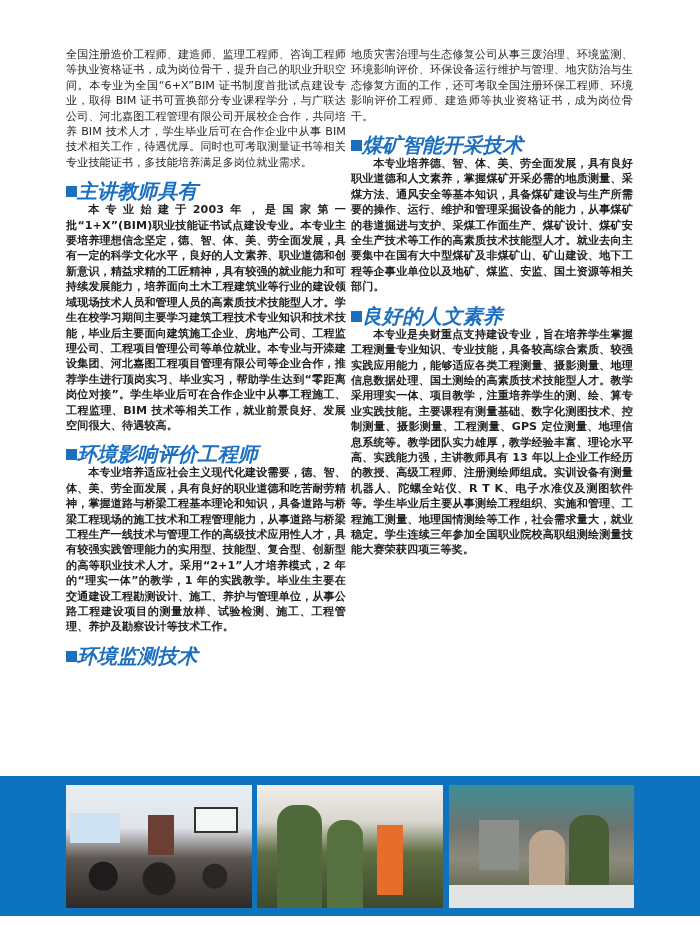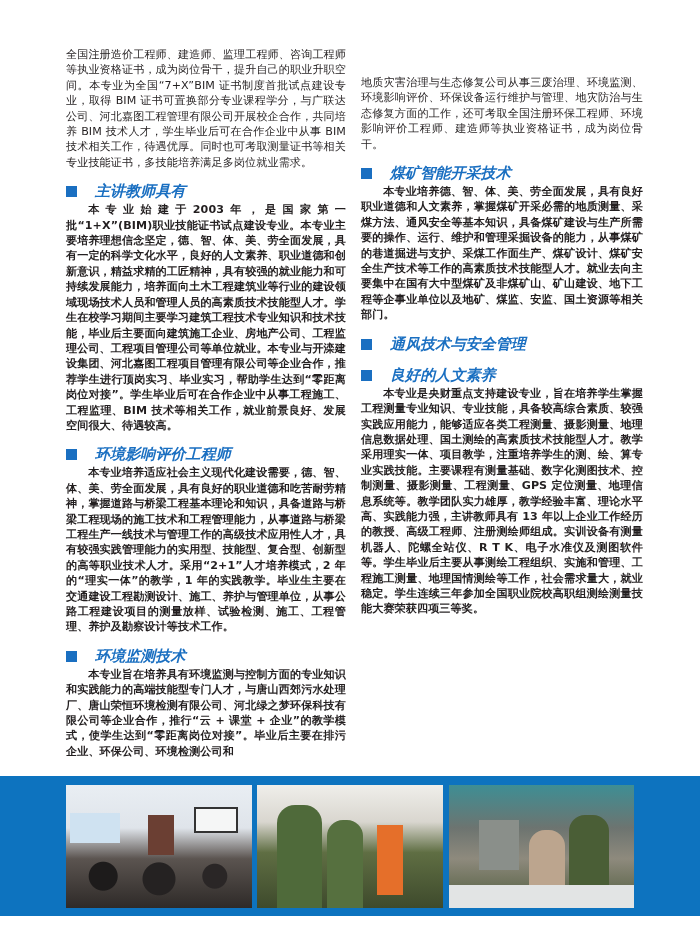--- a/index.html
+++ b/index.html
@@ -2,27 +2,27 @@
 <html><head>
 <meta charset="utf-8">
 <style>
   html, body { margin: 0; padding: 0; }
   body {
     width: 700px; height: 950px; background: #ffffff; position: relative; overflow: hidden;
     font-family: "DejaVu Sans", "Liberation Sans", sans-serif; color: #231f20;
   }
   .col { position: absolute; top: 47px; font-size: 11.1px; line-height: 15.4px; letter-spacing: 0.1px; }
   .col.left { left: 66px; width: 280px; }
-  .col.right { left: 361px; width: 282px; margin-top: 28px; }
+  .col.right { left: 351px; width: 282px; }
   .para { margin: 0; text-align: justify; }
   .para.indent { text-indent: 2em; font-weight: bold; }
   .section { margin-top: 12px; }
   .heading {
-    display: flex; align-items: center; gap: 18px;
-    font-size: 15px; font-weight: bold; color: #1a6fc1; line-height: 19px; margin-bottom: 1px;
+    display: flex; align-items: center; gap: 0;
+    font-size: 20px; font-weight: bold; color: #1a6fc1; line-height: 19px; margin-bottom: 1px;
     font-style: italic;
   }
   .heading .sq { display: inline-block; width: 11px; height: 11px; background: #1a6fc1; }
   .photo-band {
     position: absolute; left: 0; top: 776px; width: 700px; height: 140px; background: #0d73bf;
   }
   .photo {
     position: absolute; top: 9px; height: 123px; overflow: hidden;
   }
   .photo.p1 { left: 66px; width: 186px; background: linear-gradient(180deg,#e9eef3 0%,#dfe4ea 35%,#5b5450 60%,#2e2a28 100%); }
@@ -39,21 +39,21 @@
   .p2 .person2 { left: 70px; top: 35px; width: 36px; height: 88px; background:#56703f; border-radius: 16px 16px 0 0; }
   .p3 .machine { left: 30px; top: 35px; width: 40px; height: 50px; background:#8a8f8a; }
   .p3 .person { left: 120px; top: 30px; width: 40px; height: 93px; background:#4a5e36; border-radius: 16px 16px 0 0; }
   .p3 .person2 { left: 80px; top: 45px; width: 36px; height: 78px; background:#bca58e; border-radius: 16px 16px 0 0; }
   .p3 .floor { left: 0; top: 100px; width: 185px; height: 23px; background:#e2e4e4; }
 </style>
 </head>
 <body>
 
 <div class="col left">
-  <p class="para">全国注册造价工程师、建造师、监理工程师、咨询工程师等执业资格证书，成为岗位骨干，提升自己的职业升职空间。本专业为全国“7+X”BIM 证书制度首批试点建设专业，取得 BIM 证书可置换部分专业课程学分，与广联达公司、河北嘉图工程管理有限公司开展校企合作，共同培养 BIM 技术人才，学生毕业后可在合作企业中从事 BIM 技术相关工作，待遇优厚。同时也可考取测量证书等相关专业技能证书，多技能培养满足多岗位就业需求。</p>
+  <p class="para">全国注册造价工程师、建造师、监理工程师、咨询工程师等执业资格证书，成为岗位骨干，提升自己的职业升职空间。本专业为全国“6+X”BIM 证书制度首批试点建设专业，取得 BIM 证书可置换部分专业课程学分，与广联达公司、河北嘉图工程管理有限公司开展校企合作，共同培养 BIM 技术人才，学生毕业后可在合作企业中从事 BIM 技术相关工作，待遇优厚。同时也可考取测量证书等相关专业技能证书，多技能培养满足多岗位就业需求。</p>
 
   <div class="section">
     <div class="heading">
       <span class="sq"></span>
       <span>主讲教师具有</span>
     </div>
     <p class="para indent">本专业始建于2003年，是国家第一批“1+X”(BIM)职业技能证书试点建设专业。本专业主要培养理想信念坚定，德、智、体、美、劳全面发展，具有一定的科学文化水平，良好的人文素养、职业道德和创新意识，精益求精的工匠精神，具有较强的就业能力和可持续发展能力，培养面向土木工程建筑业等行业的建设领域现场技术人员和管理人员的高素质技术技能型人才。学生在校学习期间主要学习建筑工程技术专业知识和技术技能，毕业后主要面向建筑施工企业、房地产公司、工程监理公司、工程项目管理公司等单位就业。本专业与开滦建设集团、河北嘉图工程项目管理有限公司等企业合作，推荐学生进行顶岗实习、毕业实习，帮助学生达到“零距离岗位对接”。学生毕业后可在合作企业中从事工程施工、工程监理、BIM 技术等相关工作，就业前景良好、发展空间很大、待遇较高。</p>
   </div>
 
   <div class="section">
@@ -62,40 +62,35 @@
       <span>环境影响评价工程师</span>
     </div>
     <p class="para indent">本专业培养适应社会主义现代化建设需要，德、智、体、美、劳全面发展，具有良好的职业道德和吃苦耐劳精神，掌握道路与桥梁工程基本理论和知识，具备道路与桥梁工程现场的施工技术和工程管理能力，从事道路与桥梁工程生产一线技术与管理工作的高级技术应用性人才，具有较强实践管理能力的实用型、技能型、复合型、创新型的高等职业技术人才。采用“2+1”人才培养模式，2 年的“理实一体”的教学，1 年的实践教学。毕业生主要在交通建设工程勘测设计、施工、养护与管理单位，从事公路工程建设项目的测量放样、试验检测、施工、工程管理、养护及勘察设计等技术工作。</p>
   </div>
 
   <div class="section">
     <div class="heading">
       <span class="sq"></span>
       <span>环境监测技术</span>
     </div>
-    <p class="para indent">本专业旨在培养具有环境监测与控制方面的专业知识和实践能力的高端技能型专门人才，与唐山西郊污水处理厂、唐山荣恒环境检测有限公司、河北绿之梦环保科技有限公司等企业合作，推行“云 + 课堂 + 企业”的教学模式，使学生达到“零距离岗位对接”。毕业后主要在排污企业、环保公司、环境检测公司和</p>
   </div>
 </div>
 
 <div class="col right">
   <p class="para">地质灾害治理与生态修复公司从事三废治理、环境监测、环境影响评价、环保设备运行维护与管理、地灾防治与生态修复方面的工作，还可考取全国注册环保工程师、环境影响评价工程师、建造师等执业资格证书，成为岗位骨干。</p>
 
   <div class="section">
     <div class="heading">
       <span class="sq"></span>
       <span>煤矿智能开采技术</span>
     </div>
     <p class="para indent">本专业培养德、智、体、美、劳全面发展，具有良好职业道德和人文素养，掌握煤矿开采必需的地质测量、采煤方法、通风安全等基本知识，具备煤矿建设与生产所需要的操作、运行、维护和管理采掘设备的能力，从事煤矿的巷道掘进与支护、采煤工作面生产、煤矿设计、煤矿安全生产技术等工作的高素质技术技能型人才。就业去向主要集中在国有大中型煤矿及非煤矿山、矿山建设、地下工程等企事业单位以及地矿、煤监、安监、国土资源等相关部门。</p>
   </div>
 
   <div class="section">
-    <div class="heading">
-      <span class="sq"></span>
-      <span>通风技术与安全管理</span>
-    </div>
   </div>
 
   <div class="section">
     <div class="heading">
       <span class="sq"></span>
       <span>良好的人文素养</span>
     </div>
     <p class="para indent">本专业是央财重点支持建设专业，旨在培养学生掌握工程测量专业知识、专业技能，具备较高综合素质、较强实践应用能力，能够适应各类工程测量、摄影测量、地理信息数据处理、国土测绘的高素质技术技能型人才。教学采用理实一体、项目教学，注重培养学生的测、绘、算专业实践技能。主要课程有测量基础、数字化测图技术、控制测量、摄影测量、工程测量、GPS 定位测量、地理信息系统等。教学团队实力雄厚，教学经验丰富、理论水平高、实践能力强，主讲教师具有 13 年以上企业工作经历的教授、高级工程师、注册测绘师组成。实训设备有测量机器人、陀螺全站仪、R T K、电子水准仪及测图软件等。学生毕业后主要从事测绘工程组织、实施和管理、工程施工测量、地理国情测绘等工作，社会需求量大，就业稳定。学生连续三年参加全国职业院校高职组测绘测量技能大赛荣获四项三等奖。</p>
   </div>
 </div>

